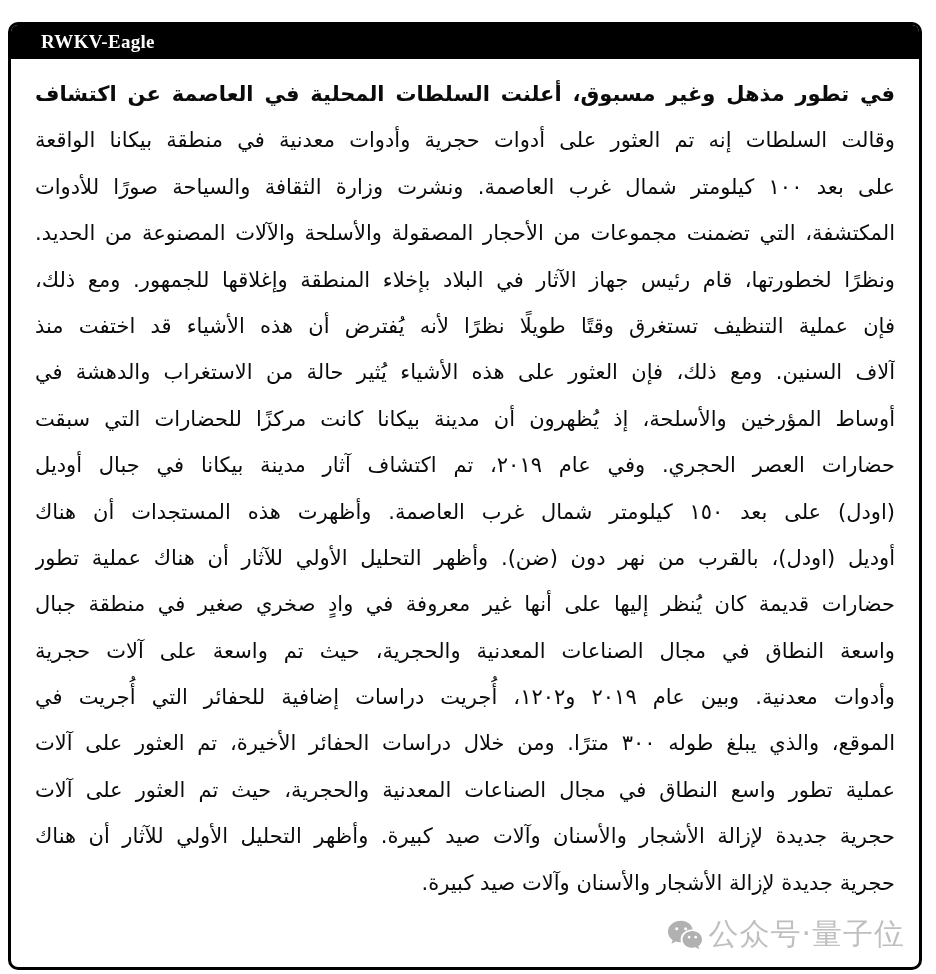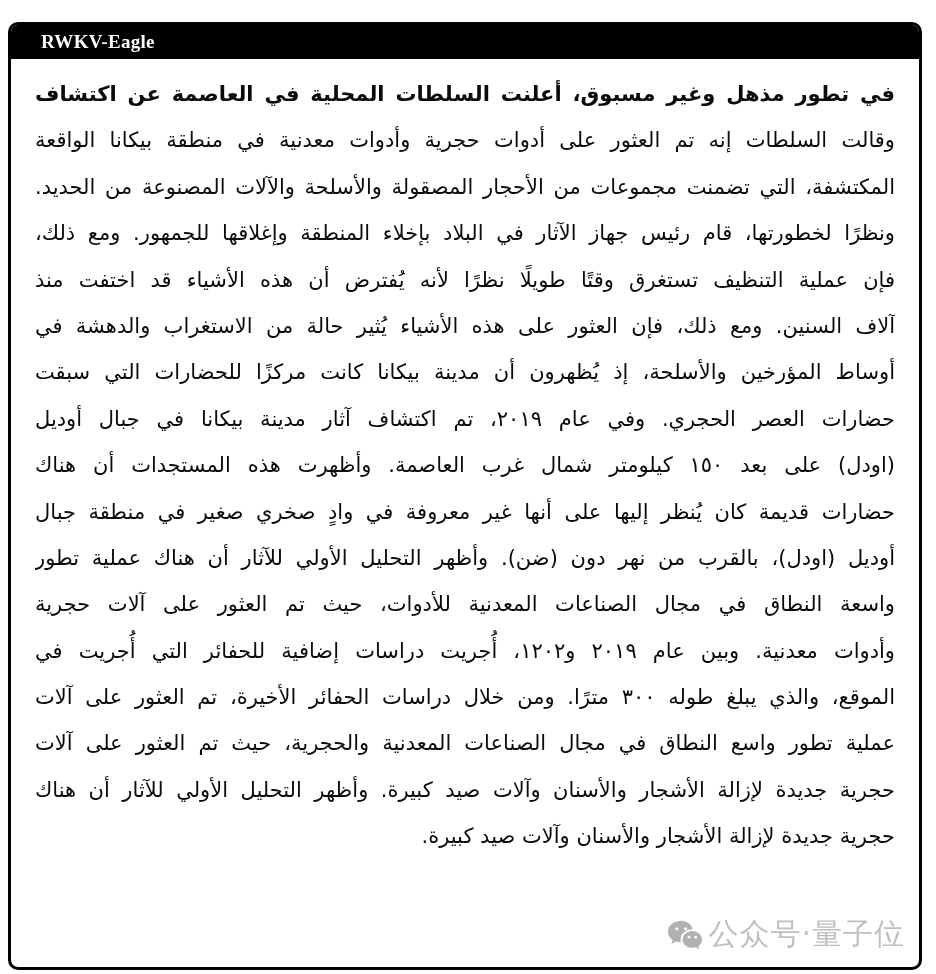--- a/index.html
+++ b/index.html
@@ -46,30 +46,31 @@
 <div class="card">
   <div class="titlebar">
     <span class="title">RWKV-Eagle</span>
   </div>
   <div class="content" dir="rtl" lang="ar">
     <div id="lead" class="lead">
         <div class="t-line">في تطور مذهل وغير مسبوق، أعلنت السلطات المحلية في العاصمة عن اكتشاف أثري قد</div>
       </div>
     <div id="bodytext">
         <div class="t-line">وقالت السلطات إنه تم العثور على أدوات حجرية وأدوات معدنية في منطقة بيكانا الواقعة</div>
+        <div class="t-line">على بعد ١٠٠ كيلومتر شمال غرب العاصمة. ونشرت وزارة الثقافة والسياحة صورًا للأدوات</div>
         <div class="t-line">المكتشفة، التي تضمنت مجموعات من الأحجار المصقولة والأسلحة والآلات المصنوعة من الحديد.</div>
         <div class="t-line">ونظرًا لخطورتها، قام رئيس جهاز الآثار في البلاد بإخلاء المنطقة وإغلاقها للجمهور. ومع ذلك،</div>
         <div class="t-line">فإن عملية التنظيف تستغرق وقتًا طويلًا نظرًا لأنه يُفترض أن هذه الأشياء قد اختفت منذ</div>
         <div class="t-line">آلاف السنين. ومع ذلك، فإن العثور على هذه الأشياء يُثير حالة من الاستغراب والدهشة في</div>
         <div class="t-line">أوساط المؤرخين والأسلحة، إذ يُظهرون أن مدينة بيكانا كانت مركزًا للحضارات التي سبقت</div>
         <div class="t-line">حضارات العصر الحجري. وفي عام ٢٠١٩، تم اكتشاف آثار مدينة بيكانا في جبال أوديل</div>
         <div class="t-line">(اودل) على بعد ١٥٠ كيلومتر شمال غرب العاصمة. وأظهرت هذه المستجدات أن هناك</div>
+        <div class="t-line">أوديل (اودل)، بالقرب من نهر دون (ضن). وأظهر التحليل الأولي للآثار أن هناك عملية تطور</div>
         <div class="t-line">حضارات قديمة كان يُنظر إليها على أنها غير معروفة في وادٍ صخري صغير في منطقة جبال</div>
-        <div class="t-line">أوديل (اودل)، بالقرب من نهر دون (ضن). وأظهر التحليل الأولي للآثار أن هناك عملية تطور</div>
-        <div class="t-line">واسعة النطاق في مجال الصناعات المعدنية للأدوات، حيث تم العثور على آلات حجرية</div>
+        <div class="t-line">واسعة النطاق في مجال الصناعات المعدنية والحجرية، حيث تم واسعة على آلات حجرية</div>
         <div class="t-line">وأدوات معدنية. وبين عام ٢٠١٩ و١٢٠٢، أُجريت دراسات إضافية للحفائر التي أُجريت في</div>
         <div class="t-line">الموقع، والذي يبلغ طوله ٣٠٠ مترًا. ومن خلال دراسات الحفائر الأخيرة، تم العثور على آلات</div>
         <div class="t-line">عملية تطور واسع النطاق في مجال الصناعات المعدنية والحجرية، حيث تم العثور على آلات</div>
         <div class="t-line">حجرية جديدة لإزالة الأشجار والأسنان وآلات صيد كبيرة. وأظهر التحليل الأولي للآثار أن هناك</div>
         <div class="t-line end">حجرية جديدة لإزالة الأشجار والأسنان وآلات صيد كبيرة.</div>
       </div>
 
     <div class="watermark">
       <span>
         <svg width="38" height="32" viewBox="0 0 24 21" aria-hidden="true">

